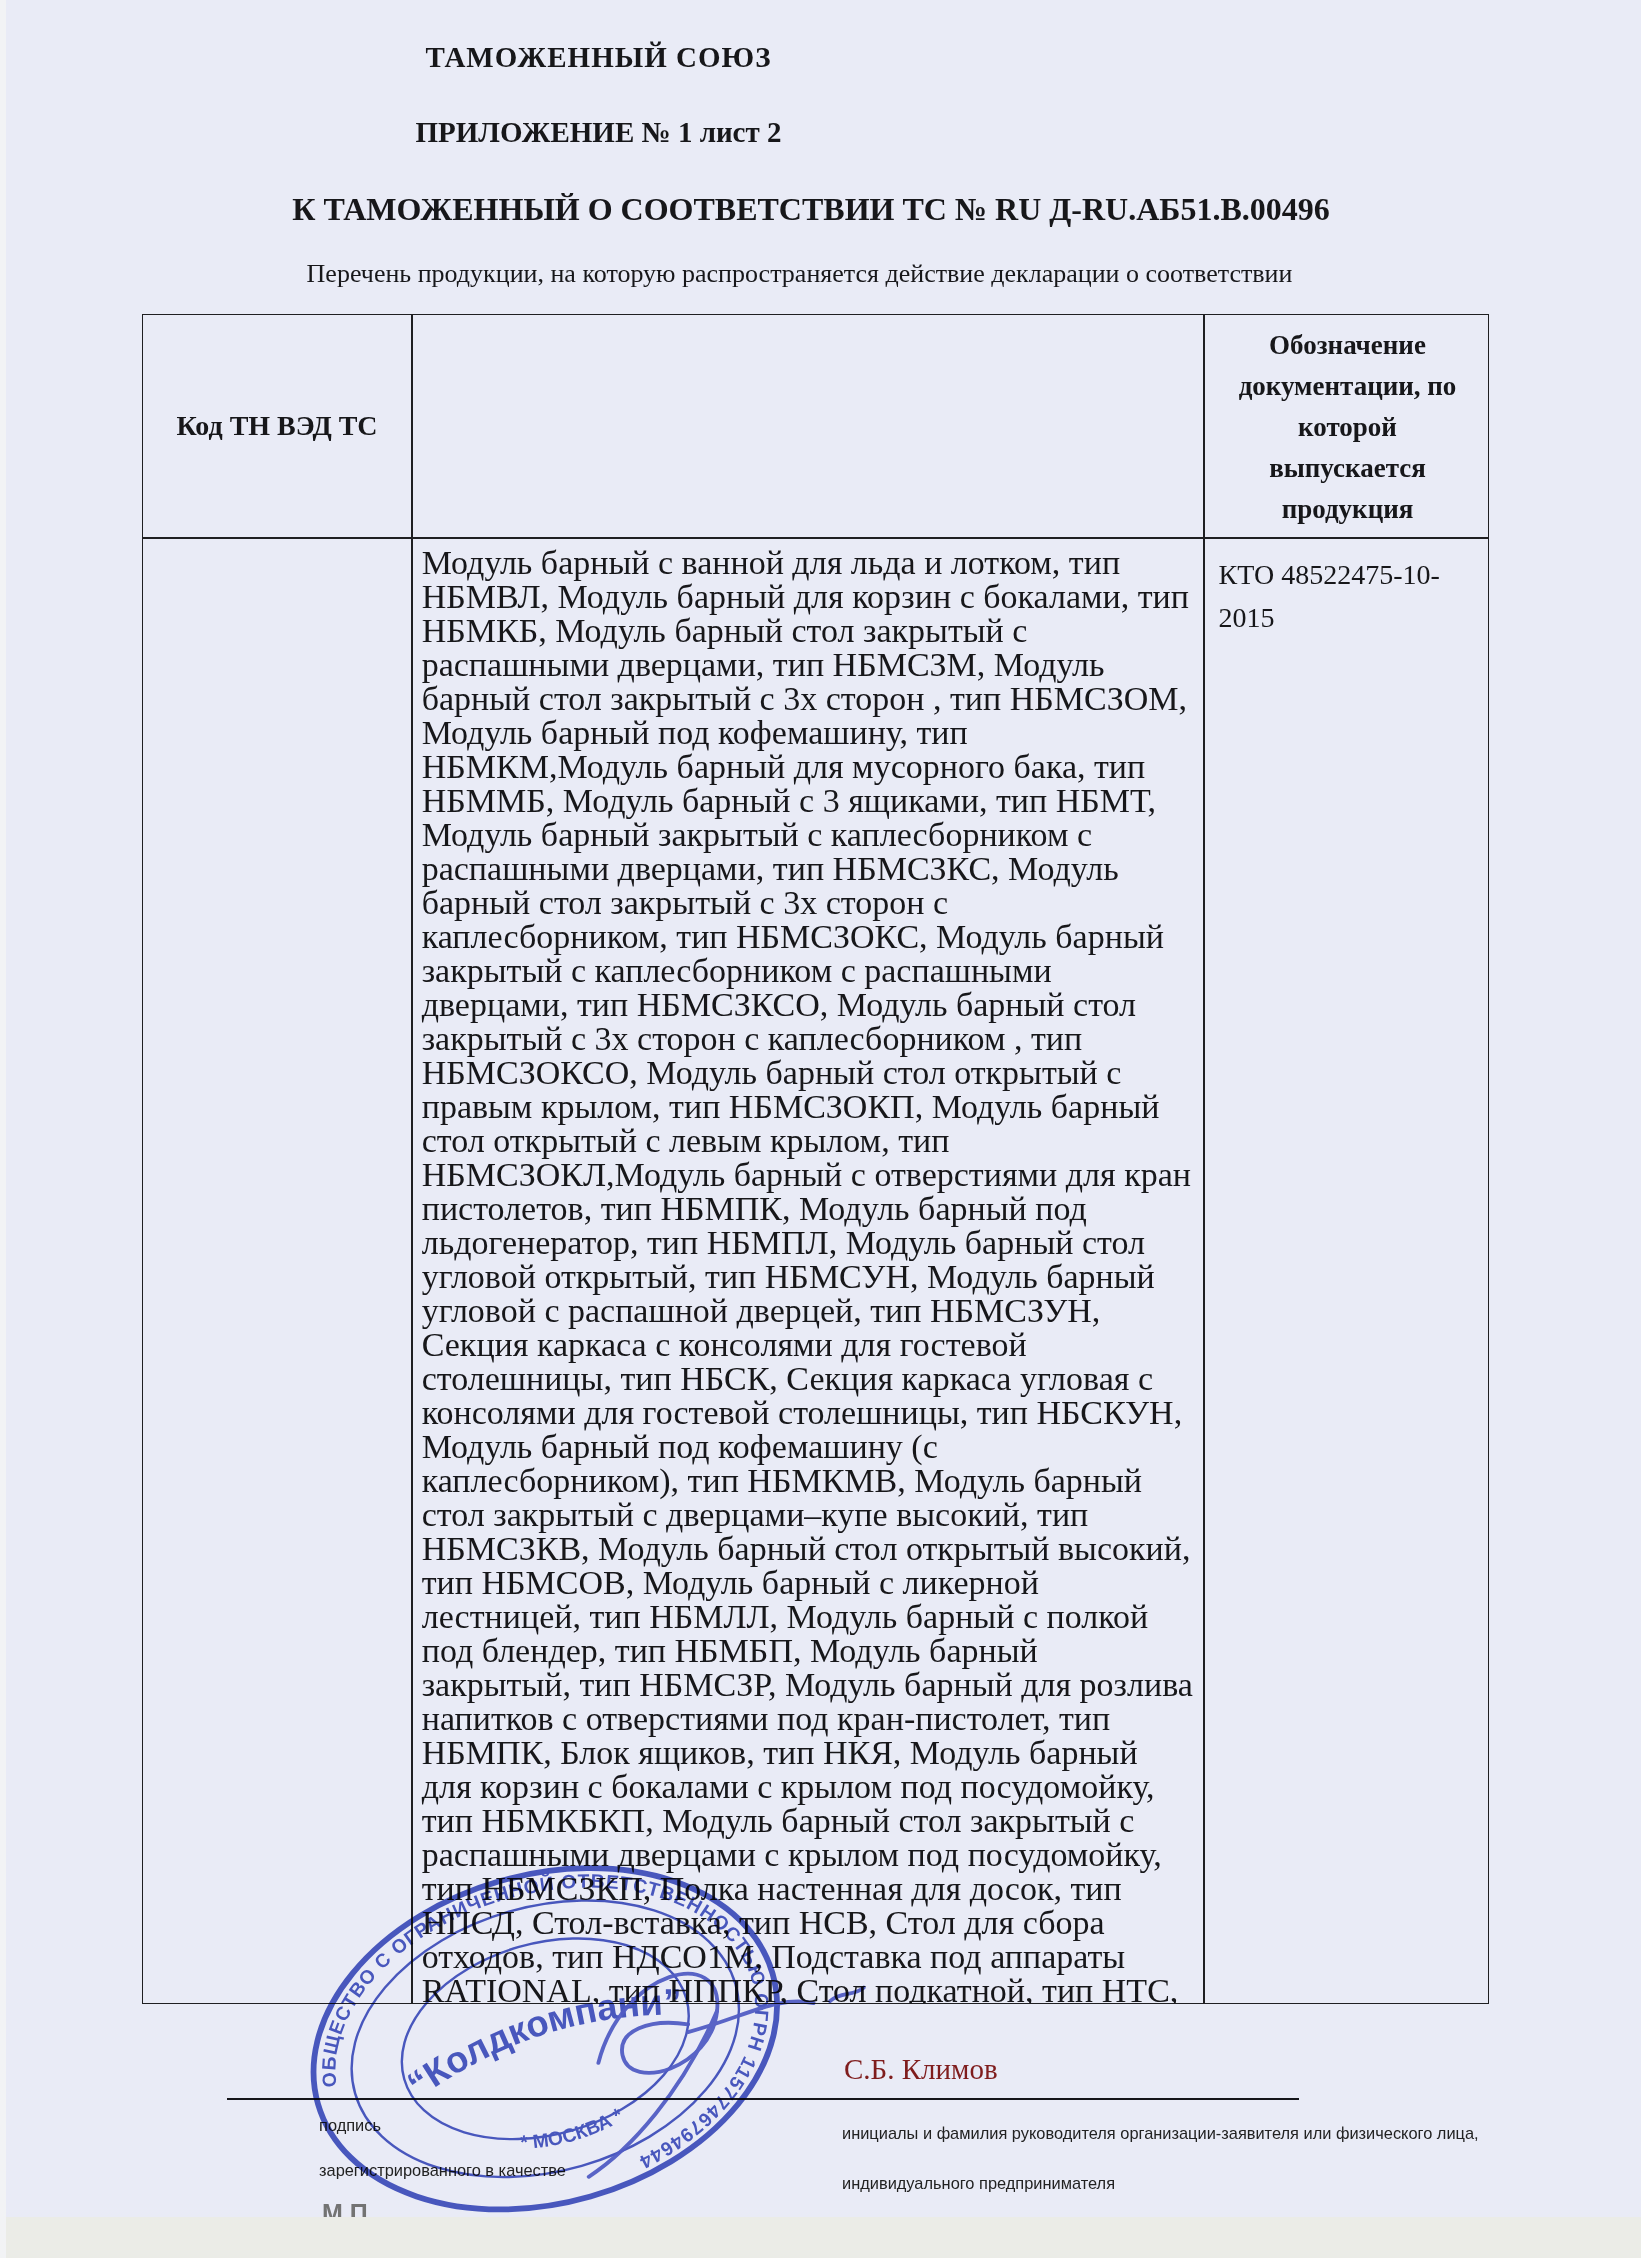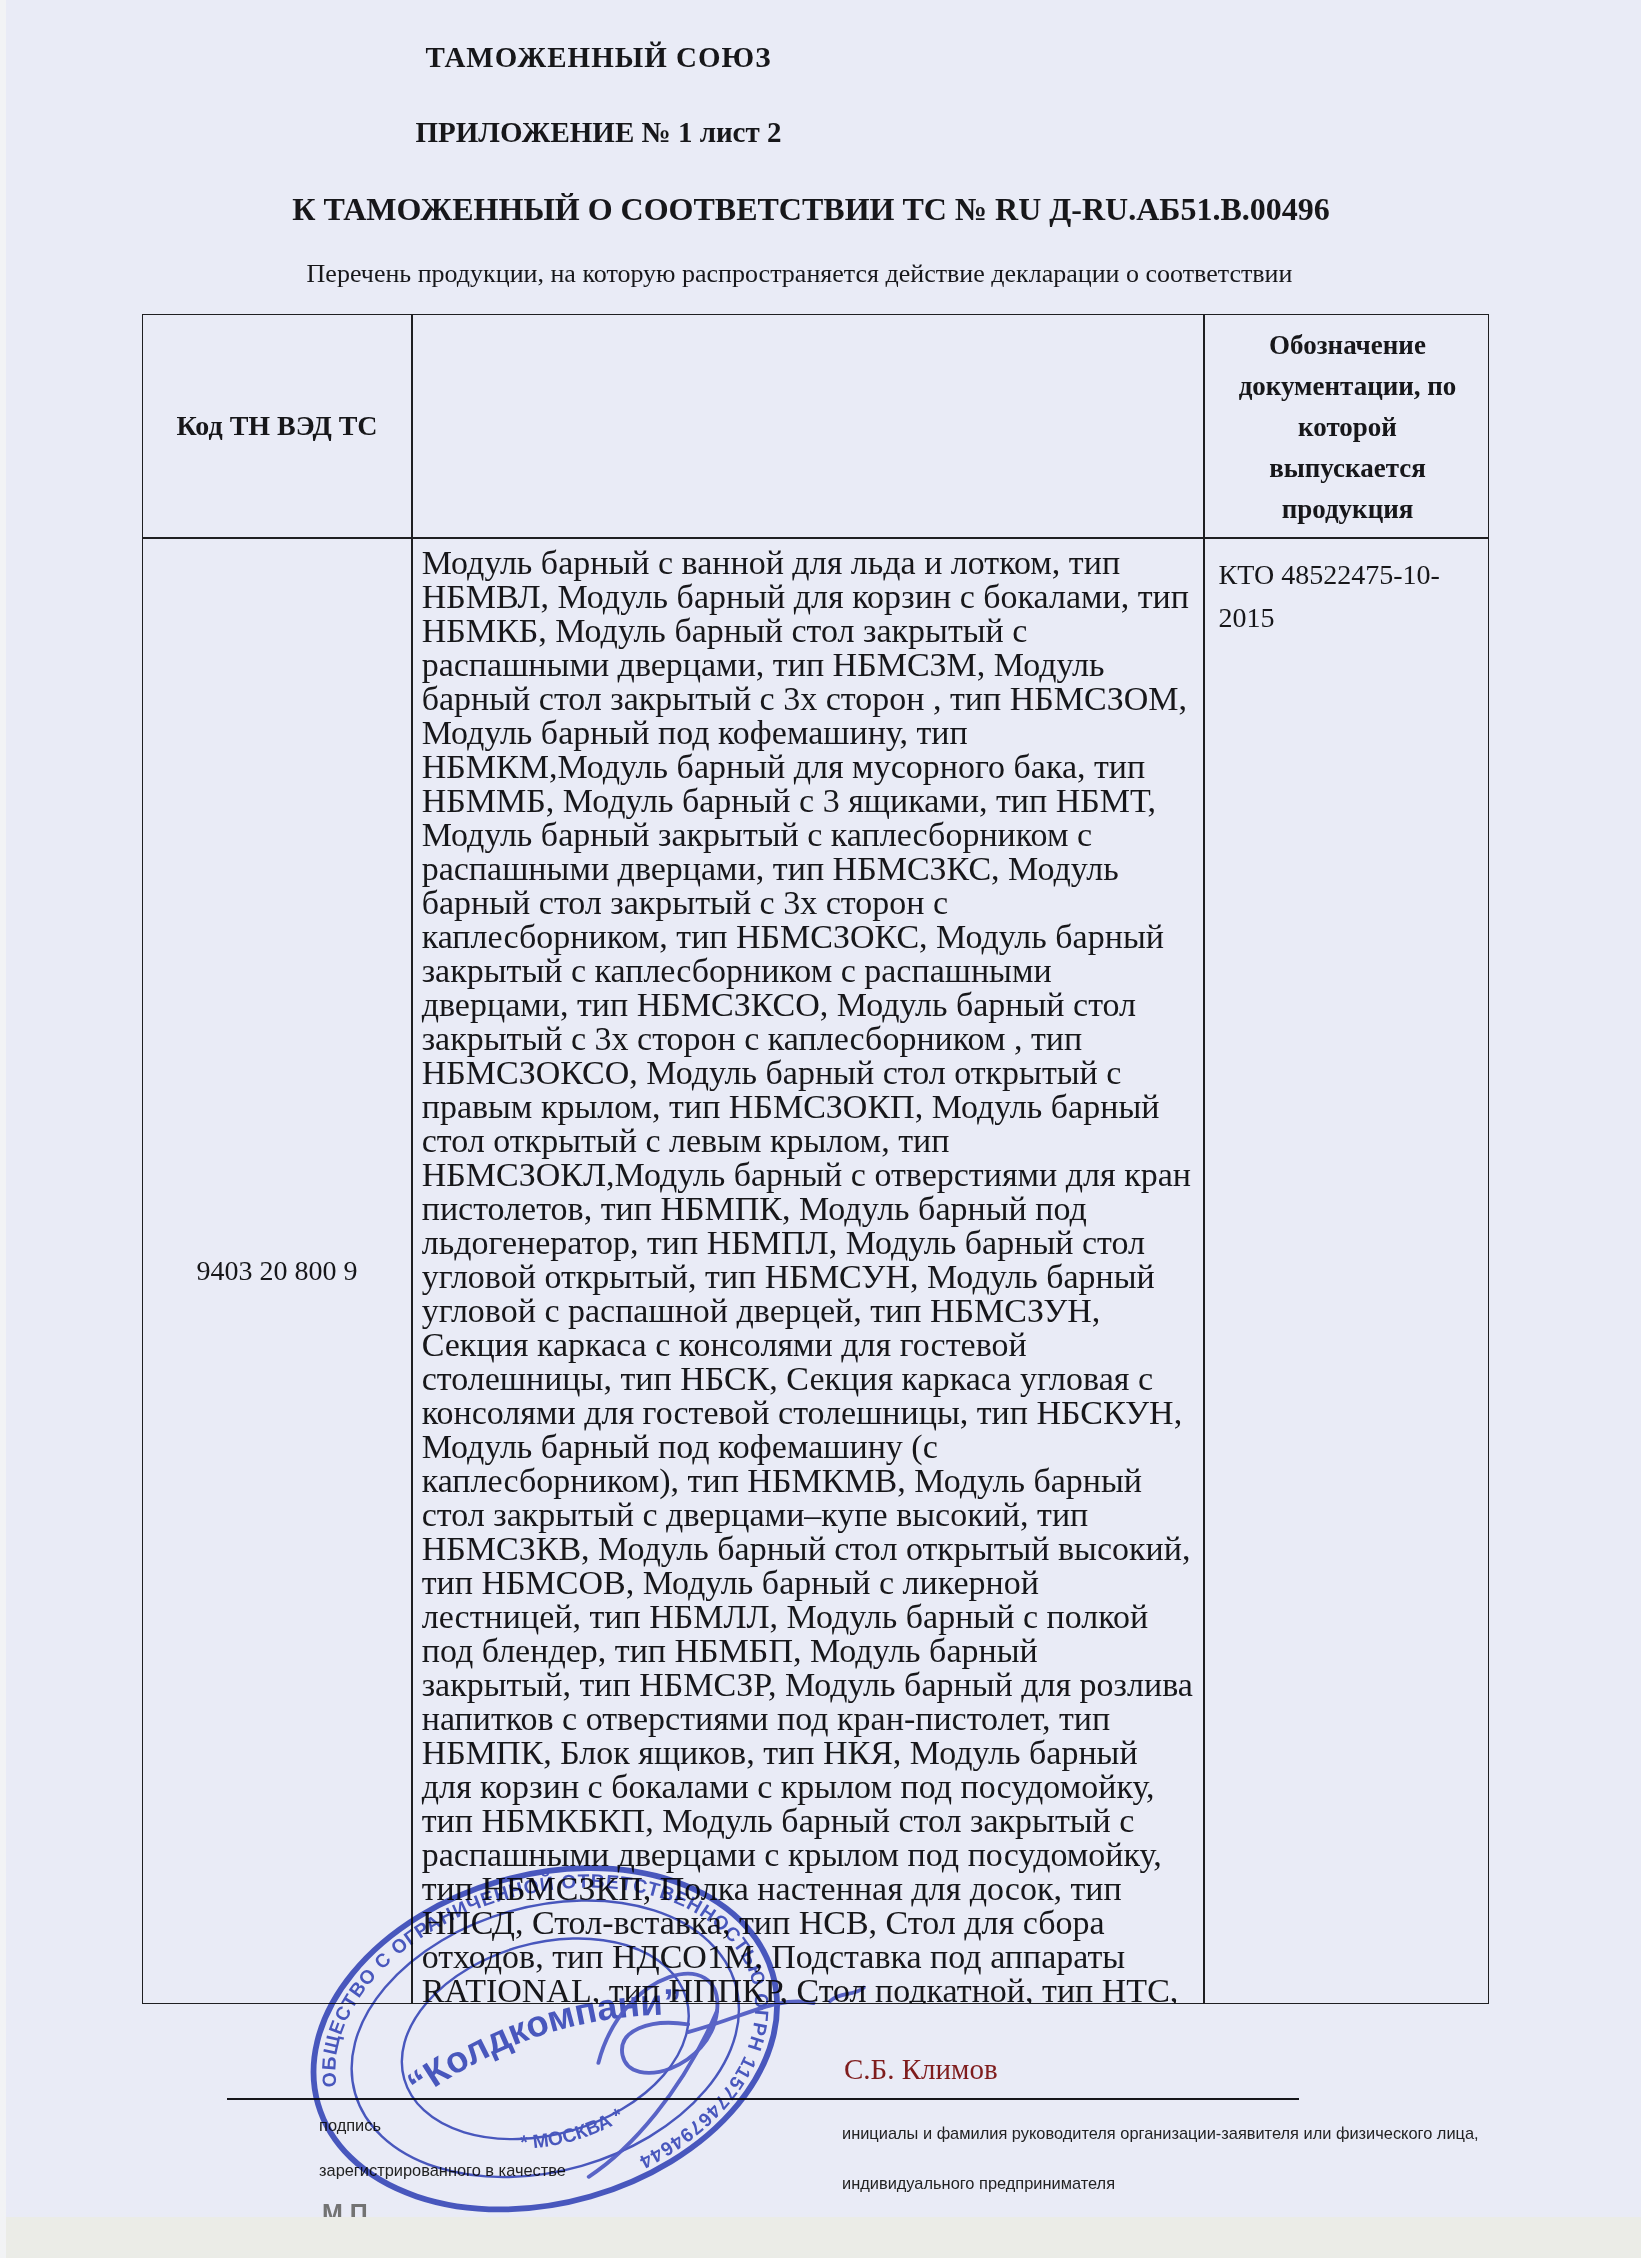--- a/index.html
+++ b/index.html
@@ -64,21 +64,20 @@
   <div id="subtitle" class="ctr">Перечень продукции, на которую распространяется действие декларации о соответствии</div>
 
   <div id="doc-table">
     <div class="vline" id="vline1"></div>
     <div class="vline" id="vline2"></div>
     <div id="hline-header"></div>
 
     <div class="cell" id="th-code">Код ТН ВЭД ТС</div>
     <div class="cell" id="th-doc">Обозначение документации, по которой выпускается продукция</div>
 
-    <div class="cell" id="td-code">9403 20 800 9</div>
     <div class="cell" id="td-products">Модуль барный с ванной для льда и лотком, тип НБМВЛ, Модуль барный для корзин с бокалами, тип НБМКБ, Модуль барный стол закрытый с распашными дверцами, тип НБМСЗМ, Модуль барный стол закрытый с 3х сторон , тип НБМСЗОМ, Модуль барный под кофемашину, тип НБМКМ,Модуль барный для мусорного бака, тип НБММБ, Модуль барный с 3 ящиками, тип НБМТ, Модуль барный закрытый с каплесборником с распашными дверцами, тип НБМСЗКС, Модуль барный стол закрытый с 3х сторон с каплесборником, тип НБМСЗОКС, Модуль барный закрытый с каплесборником с распашными дверцами, тип НБМСЗКСО, Модуль барный стол закрытый с 3х сторон с каплесборником , тип НБМСЗОКСО, Модуль барный стол открытый с правым крылом, тип НБМСЗОКП, Модуль барный стол открытый с левым  крылом, тип НБМСЗОКЛ,Модуль барный с отверстиями для кран пистолетов, тип НБМПК, Модуль барный под льдогенератор, тип НБМПЛ, Модуль барный стол угловой открытый, тип НБМСУН, Модуль барный угловой с распашной дверцей, тип НБМСЗУН, Секция каркаса с консолями для гостевой столешницы, тип НБСК, Секция каркаса угловая с консолями для гостевой столешницы, тип НБСКУН, Модуль барный под кофемашину (с каплесборником), тип НБМКМВ, Модуль барный стол закрытый с дверцами–купе высокий, тип НБМСЗКВ, Модуль барный стол открытый высокий, тип НБМСОВ, Модуль барный с ликерной лестницей, тип НБМЛЛ, Модуль барный с полкой под блендер, тип НБМБП, Модуль барный закрытый, тип НБМСЗР, Модуль барный для розлива напитков с отверстиями под кран-пистолет, тип НБМПК,  Блок ящиков, тип НКЯ, Модуль барный для корзин с бокалами с крылом под посудомойку, тип НБМКБКП, Модуль барный стол закрытый с распашными дверцами с крылом под посудомойку, тип НБМСЗКП, Полка настенная для досок, тип НПСД, Стол-вставка, тип НСВ, Стол для сбора отходов, тип НДСО1М, Подставка под аппараты RATIONAL, тип НППКР, Стол подкатной, тип НТС, Модуль барный с ликерной лестницей, тип НБМЛЛВ; Модуль барный для сбора отходов, тип НБМДСО; Модуль барный для сбора отходов, тип НБМДСОВ; Стеллаж для сушки посуды, тип НСДСТ; Полка для сушки посуды, тип НПДСТ; Модуль дополнительный пицца с секциями, тип PZ 6 R</div>
     <div class="cell" id="td-doc">КТО 48522475-10-2015</div>
   </div>
 
   <div id="sig-line"></div>
   <div id="sig-name">С.Б. Климов</div>
   <div id="lbl-podpis" class="fineprint">подпись</div>
   <div id="lbl-registered" class="fineprint">зарегистрированного в качестве</div>
   <div id="lbl-mp" class="fineprint">М.П.</div>
   <div id="note1" class="fineprint">инициалы и фамилия руководителя организации-заявителя или физического лица,</div>

